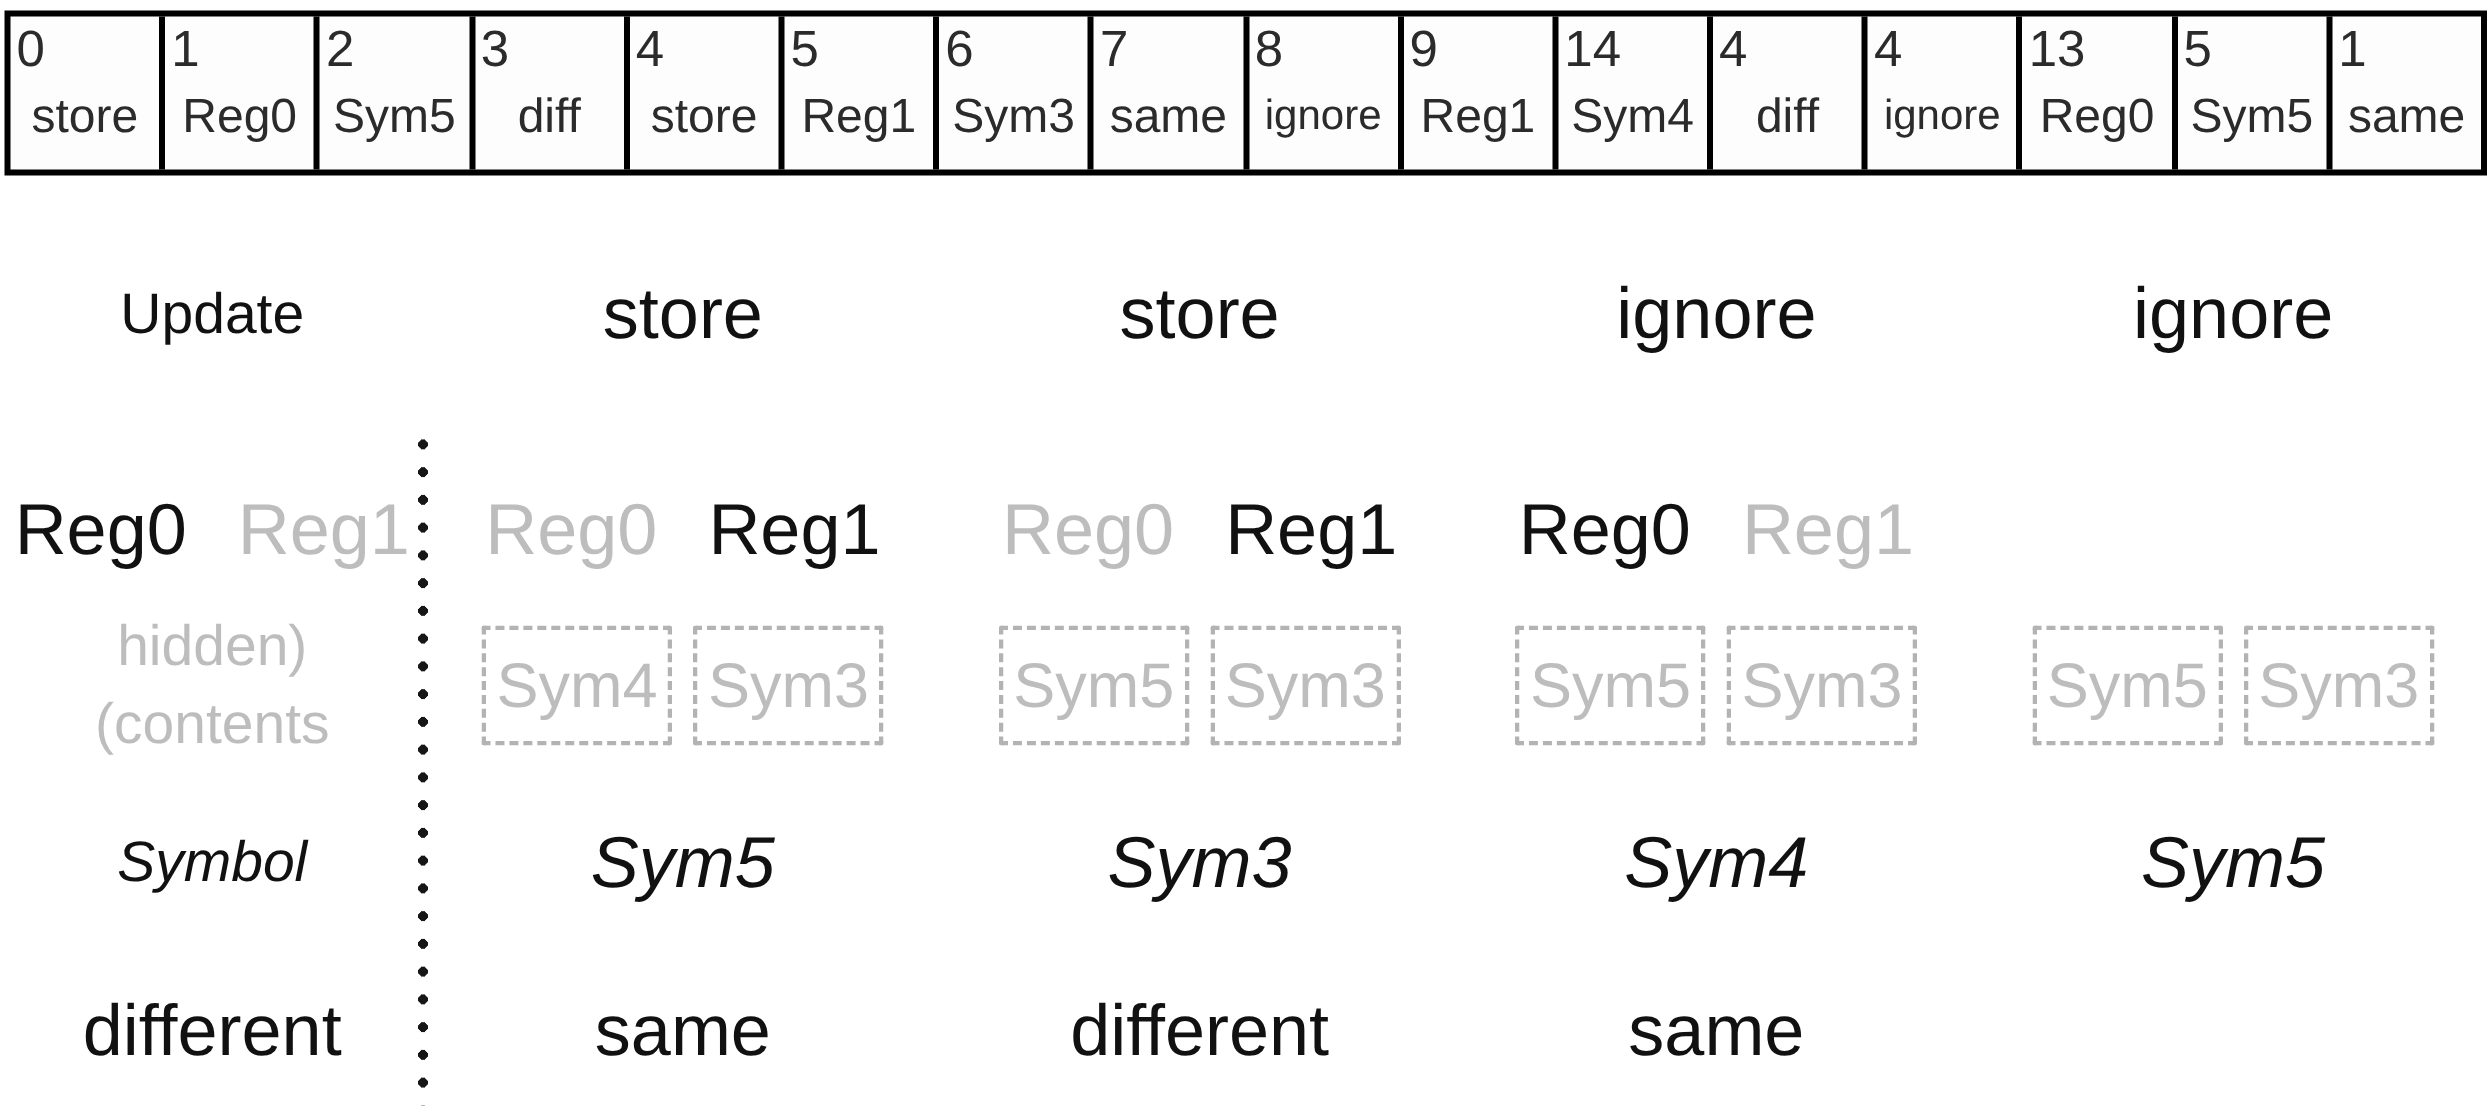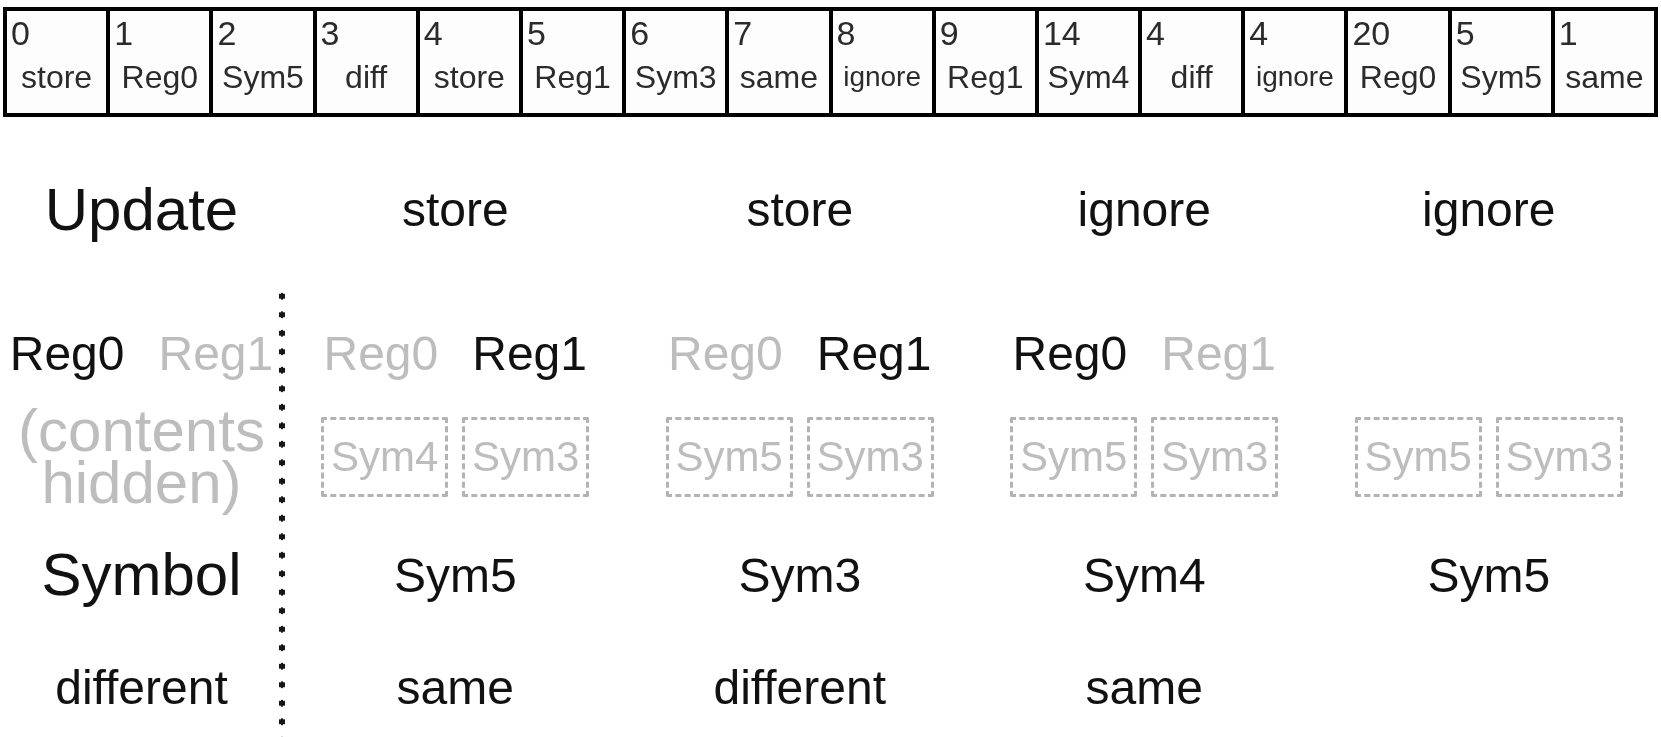--- a/index.html
+++ b/index.html
@@ -49,26 +49,26 @@
   
   .table-body { position: relative; }
   .row {
     display: grid;
     grid-template-columns: 283px 1fr 1fr 1fr 1fr;
     align-items: center;
   }
   .row-update   { height: 185px; }
   .row-register { height: 103px; }
   .row-hidden   { height: 95px;  }
-  .row-symbol   { height: 150px; }
+  .row-symbol   { height: 150px; font-style: italic; }
   .row-answer   { height: 75px;  }
 
   .lbl {
     text-align: center;
-    font-size: 60px;
+    font-size: 38px;
     line-height: 52px;
     color: #111111;
   }
   .lbl.gray { color: #bdbdbd; }
   .val {
     text-align: center;
     font-size: 48px;
     color: #111111;
   }
   .two-line span { display: block; }
@@ -169,21 +169,21 @@
     </div>
     <div class="cell">
       <div class="cell-index">4</div>
       <div class="cell-label">diff</div>
     </div>
     <div class="cell">
       <div class="cell-index">4</div>
       <div class="cell-label">ignore</div>
     </div>
     <div class="cell">
-      <div class="cell-index">20</div>
+      <div class="cell-index">13</div>
       <div class="cell-label">Reg0</div>
     </div>
     <div class="cell">
       <div class="cell-index">5</div>
       <div class="cell-label">Sym5</div>
     </div>
     <div class="cell">
       <div class="cell-index">1</div>
       <div class="cell-label">same</div>
     </div>
@@ -216,22 +216,22 @@
         <span class="reg active">Reg1</span>
       </div>
       <div class="reg-pair">
         <span class="reg active">Reg0</span>
         <span class="reg inactive">Reg1</span>
       </div>
     </div>
 
     <div class="row row-hidden">
       <div class="lbl gray two-line">
+        <span>hidden)</span>
         <span>(contents</span>
-        <span>hidden)</span>
       </div>
       <div class="box-pair">
         <span class="hbox">Sym4</span>
         <span class="hbox">Sym3</span>
       </div>
       <div class="box-pair">
         <span class="hbox">Sym5</span>
         <span class="hbox">Sym3</span>
       </div>
       <div class="box-pair">

